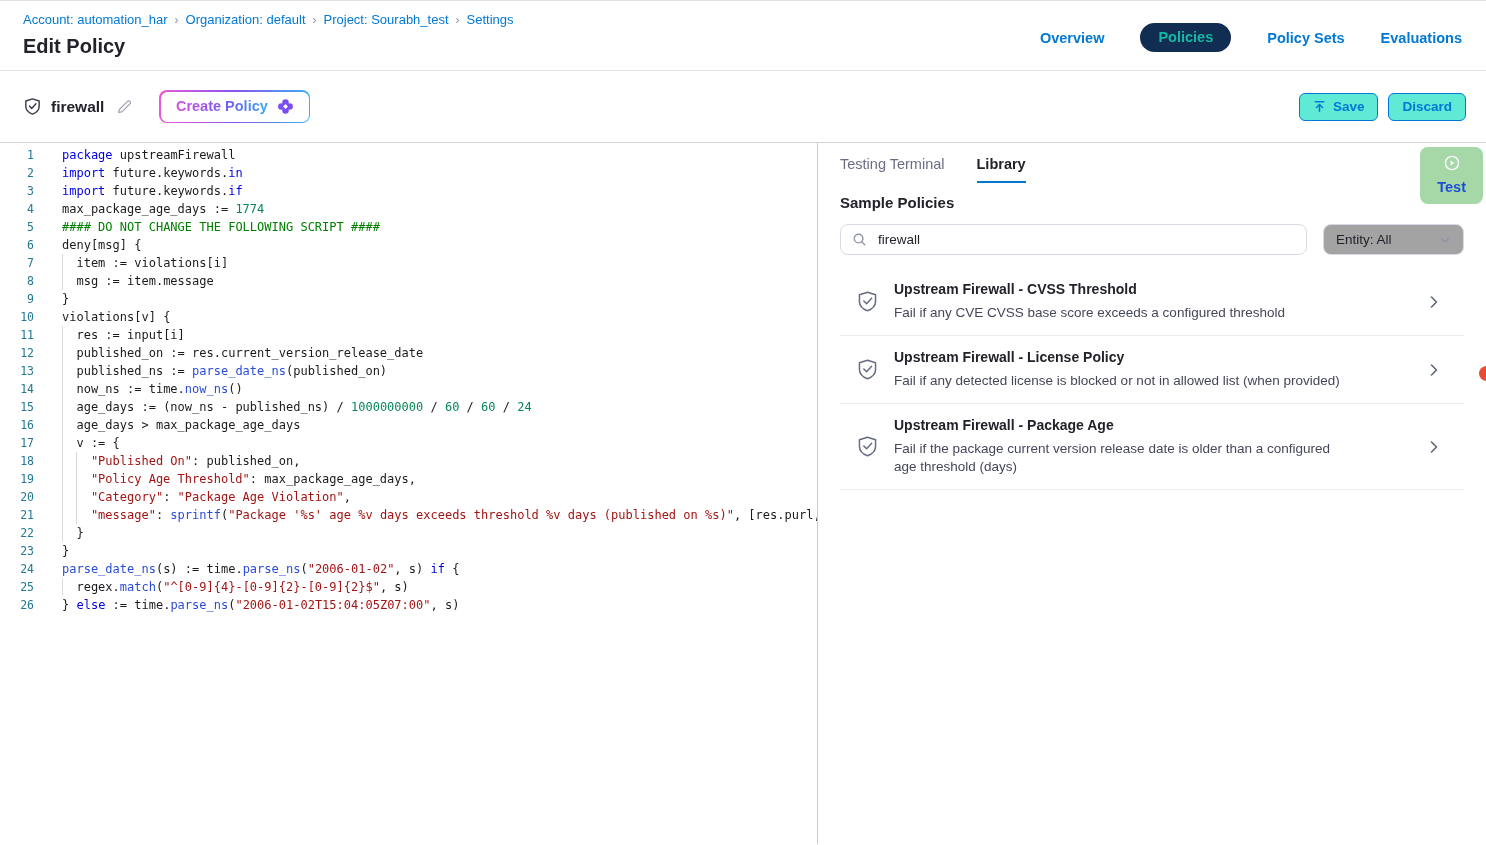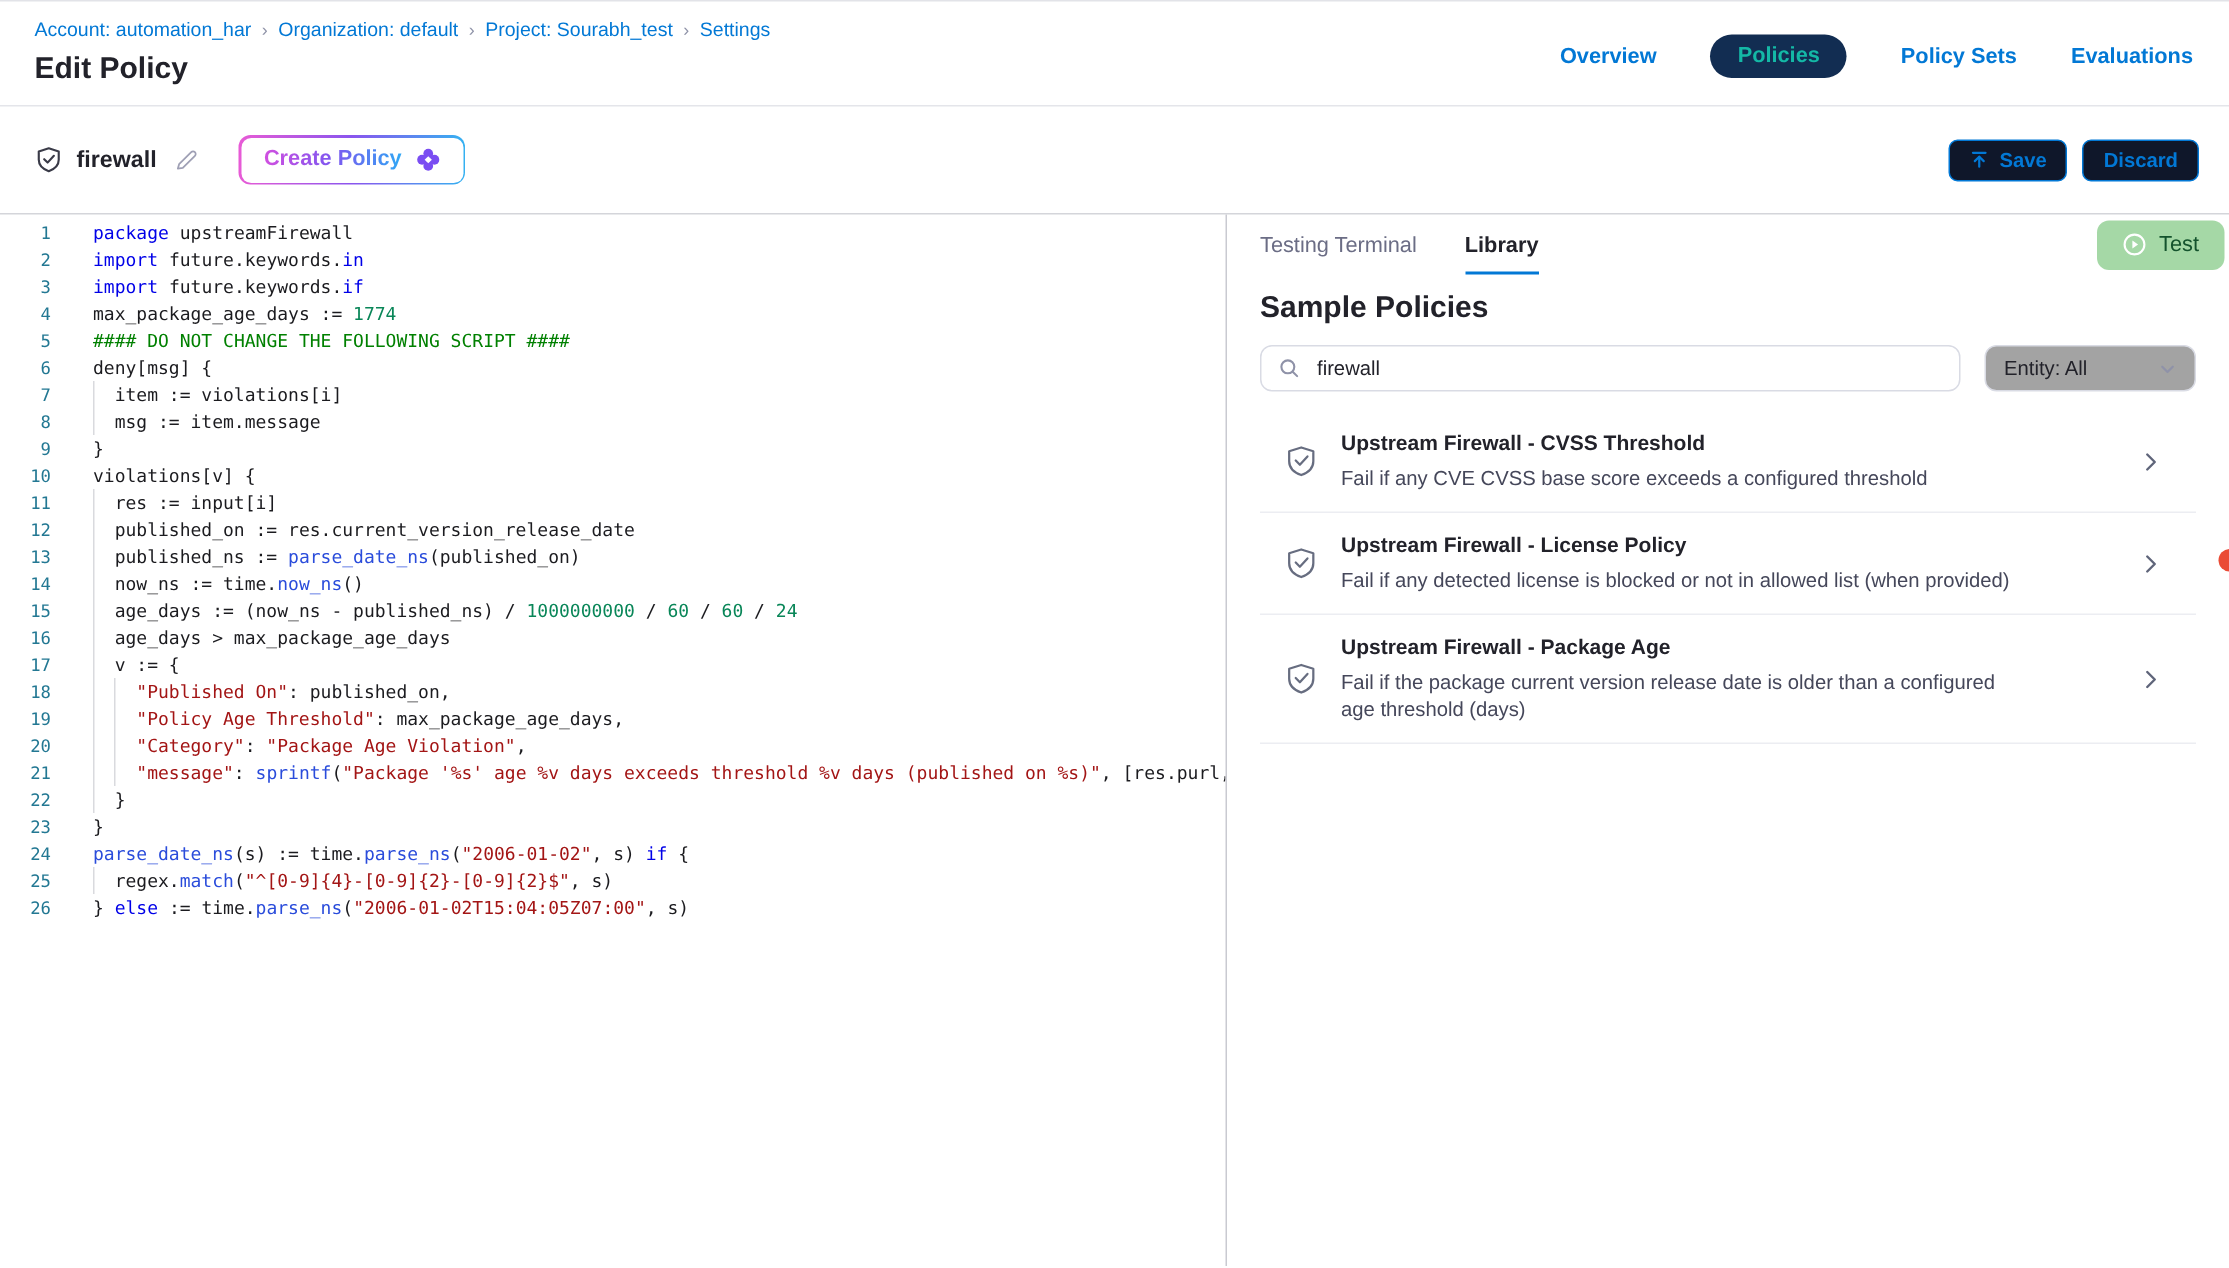--- a/index.html
+++ b/index.html
@@ -43,21 +43,21 @@
     background:#fff; border-radius:6.5px; padding:6px 15px 7px;
     display:flex; align-items:center; gap:9px; cursor:pointer;
   }
   .cp-label {
     font-size:14.5px; font-weight:bold;
     background:linear-gradient(90deg,#d14fe0,#7d57f0,#2fa8f5);
     -webkit-background-clip:text; background-clip:text; color:transparent;
   }
   .toolbar-right { display:flex; gap:10px; }
   .btn-outline {
-    border:1px solid #0278d5; color:#0278d5; background:#0f172a;
+    border:1px solid #0278d5; color:#0278d5; background:#5eead4;
     border-radius:6px; padding:5px 13px 6px; font-size:13.5px; font-weight:600;
     display:inline-flex; align-items:center; gap:7px;
     font-family:"Liberation Sans", sans-serif; cursor:pointer;
   }
 
   
   .workspace { display:flex; border-top:1px solid #d4d5da; height:702px; }
 
   
   .editor {
@@ -81,26 +81,27 @@
   .tk-com { color:#008000; }
   .tk-pl  { color:#1b1b1f; }
 
   
   .right-panel { flex:1; position:relative; padding:13px 22px 13px 22px; }
   .tabs-row { display:flex; gap:32px; align-items:flex-end; }
   .tab { font-size:14.5px; color:#6b6d85; padding-bottom:11px; cursor:pointer; }
   .tab.active { color:#22222a; font-weight:bold; border-bottom:2.5px solid #0278d5; padding-bottom:9px; }
   .test-btn {
     position:absolute; top:4px; right:3px;
-    background:#a5d8a6; color:#14532d; border:none; border-radius:8px;
-    padding:8px 17px 9px; font-size:14.5px; font-weight:normal;
+    background:#a5d8a6; color:#1d4ed8; border:none; border-radius:8px;
+    padding:8px 17px 9px; font-size:14.5px; font-weight:bold;
     display:flex; align-items:center; gap:8px;
     font-family:"Liberation Sans", sans-serif;
-  }
-  .section-title { font-size:20px; font-weight:bold; margin:11px 0 0 0; }
+    flex-direction:column;
+  }
+  .section-title { font-size:15px; font-weight:bold; margin:11px 0 0 0; }
   .filters { display:flex; justify-content:space-between; margin-top:13px; }
   .search-box {
     width:467px; height:31px; border:1px solid #d9dbe4; border-radius:8px;
     display:flex; align-items:center; padding:0 11px; gap:9px; background:#fff;
   }
   .search-box input {
     border:none; outline:none; flex:1; font-size:13.5px; color:#22222a;
     font-family:"Liberation Sans", sans-serif; background:transparent;
   }
   .entity-select {

